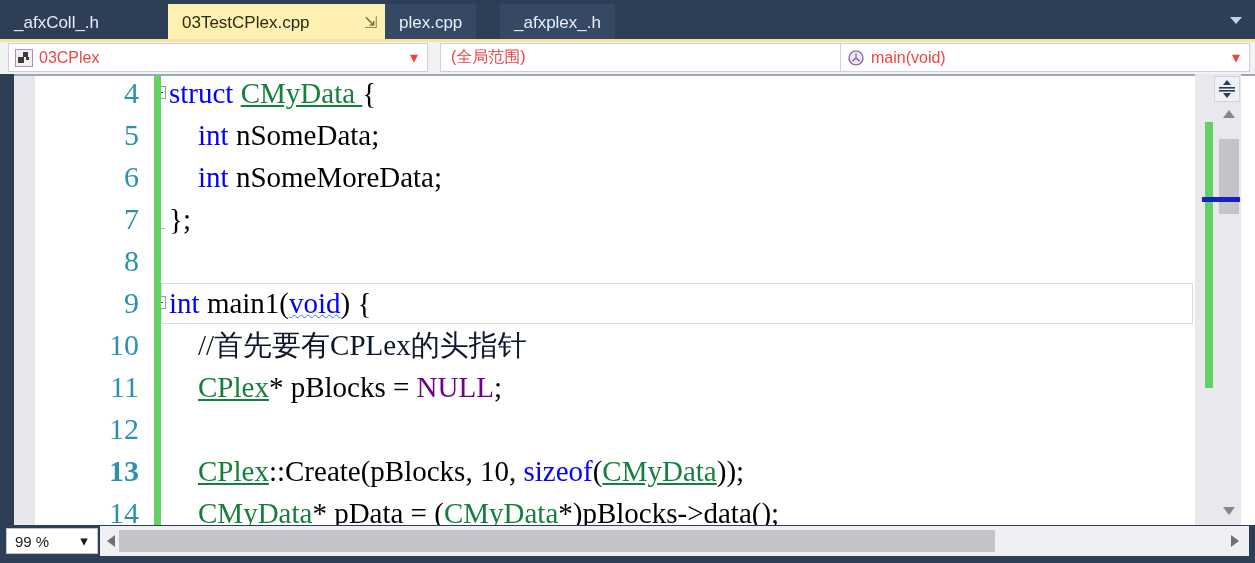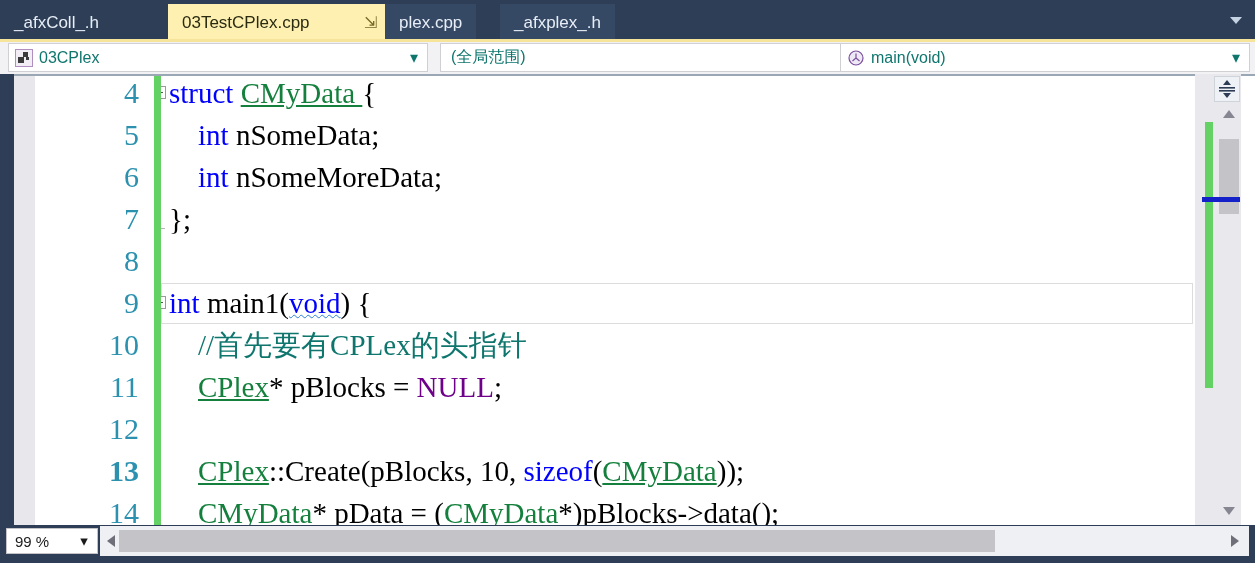--- a/index.html
+++ b/index.html
@@ -83,21 +83,21 @@
     position: absolute;
     top: 1px;
     height: 29px;
     background: #ffffff;
     border: 1px solid #cfcfd4;
     box-sizing: border-box;
     display: flex;
     align-items: center;
     padding: 0 4px 0 6px;
     font-size: 16px;
-    color: #0f766e;
+    color: #ef4444;
     cursor: pointer;
   }
   #combo-project { left: 8px;  width: 420px; }
   #combo-scope   { left: 440px; width: 483px; }
   #combo-member  { left: 840px; width: 410px; }
   .combo-text {
     flex: 1;
     overflow: hidden;
     white-space: nowrap;
     padding-left: 4px;
@@ -165,21 +165,21 @@
     height: 42px;
     line-height: 42px;
     font-family: "Liberation Serif", serif;
     font-size: 29px;
     white-space: pre;
     color: #000000;
   }
   .kw      { color: #0000ff; }
   .type    { color: #15803d; text-decoration: underline; }
   .macro   { color: #6f008a; }
-  .comment { color: #0f766e; }
+  .comment { color: #0f172a; }
   .plain   { color: #000000; }
   .squiggle {
     text-decoration: underline;
     text-decoration-style: wavy;
     text-decoration-color: #2b7fd4;
     text-decoration-thickness: 1px;
   }
   .curline {
     position: absolute;
     left: 0;

